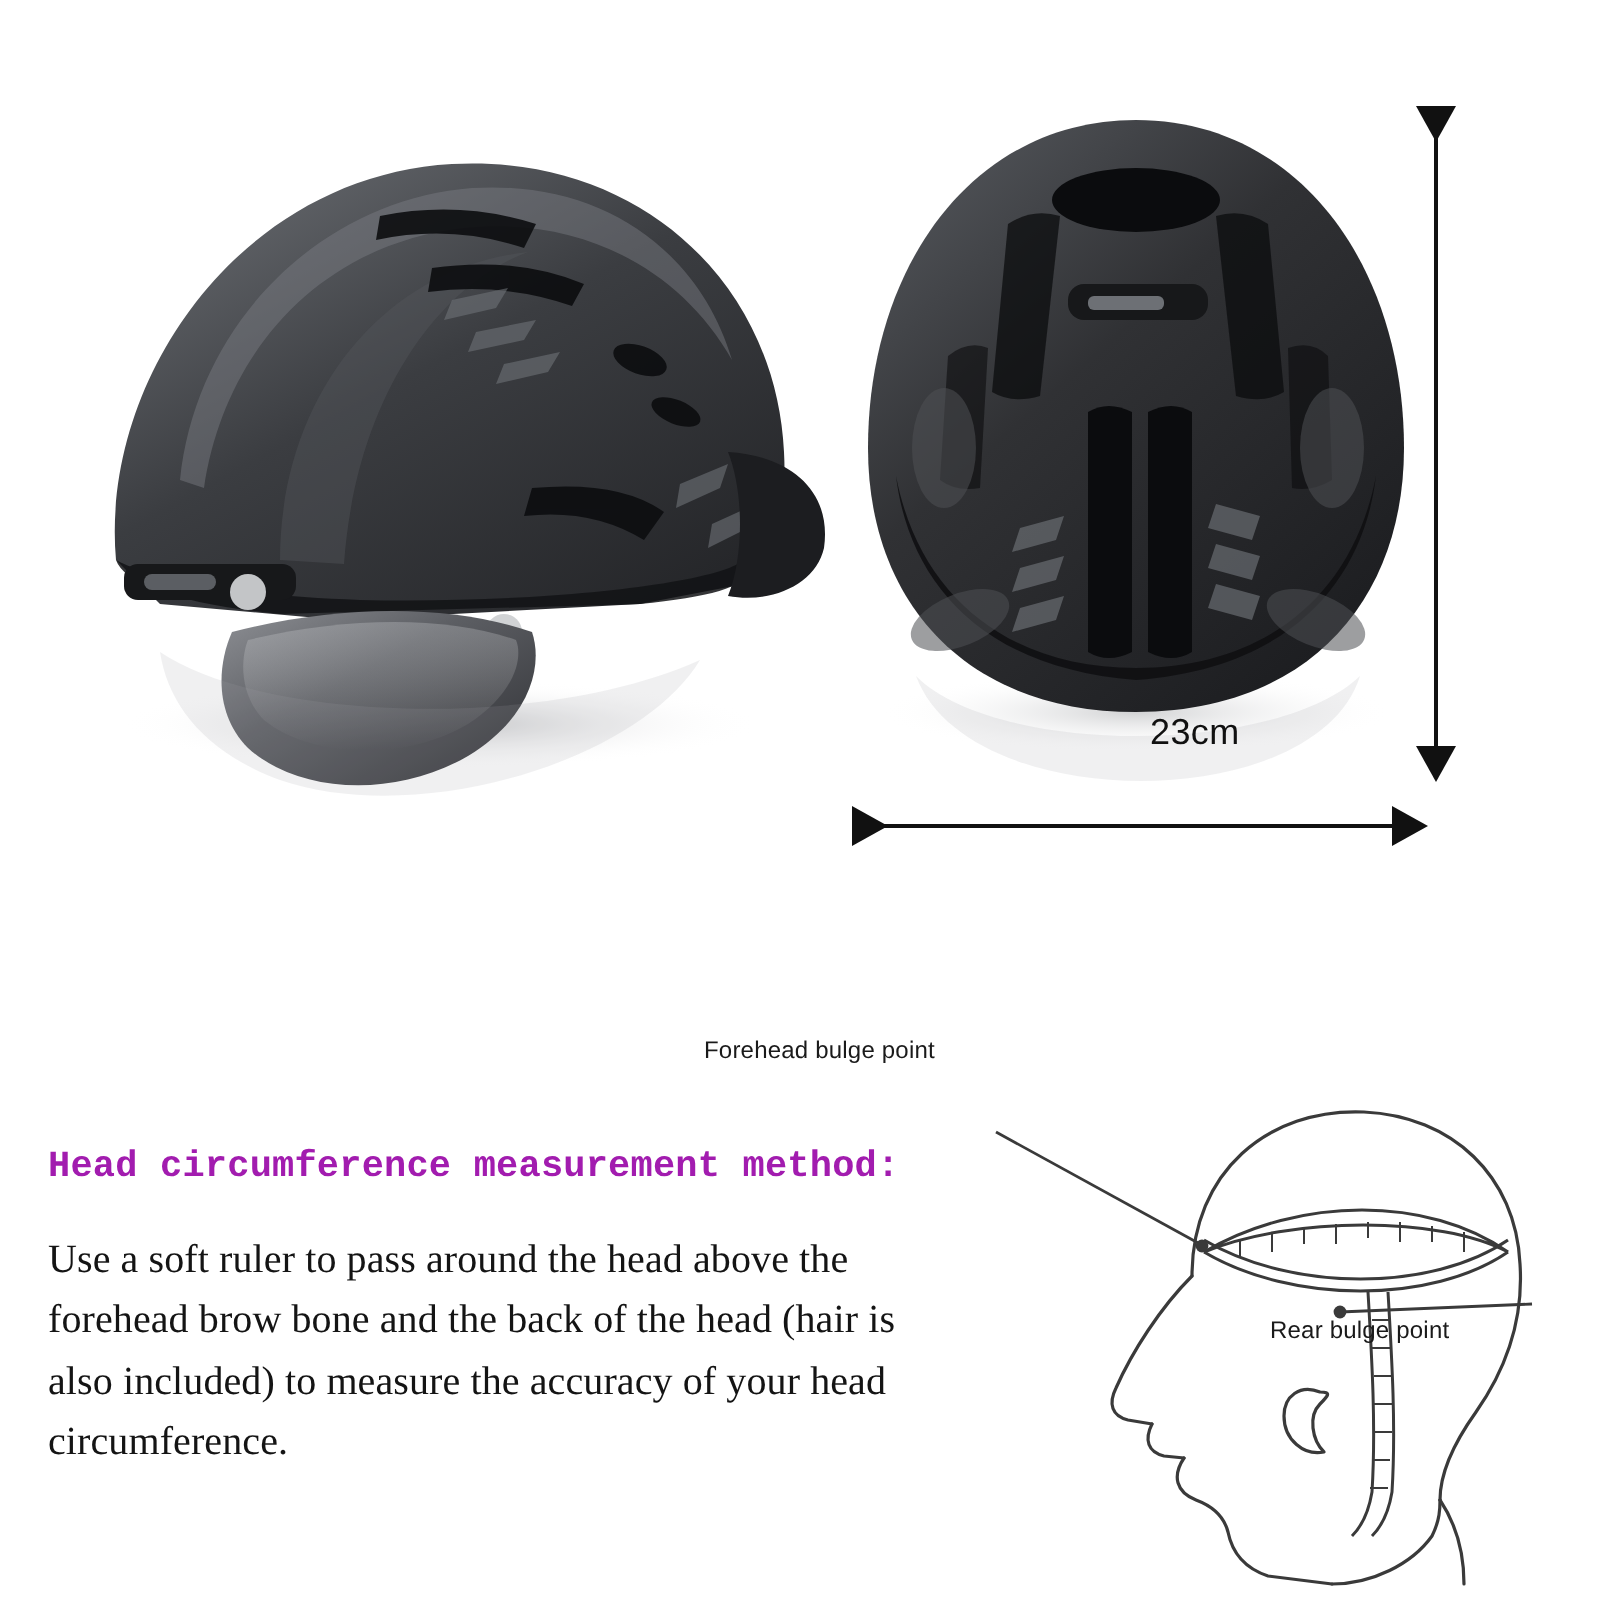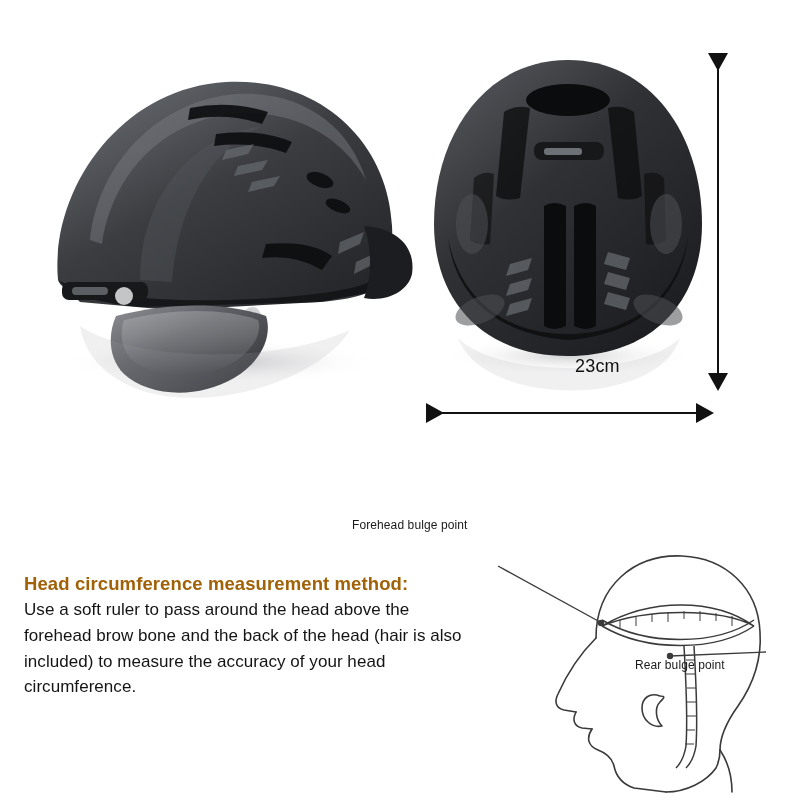--- a/index.html
+++ b/index.html
@@ -40,30 +40,32 @@
   .measure-block {
     position: absolute;
     left: 24px;
     top: 572px;
     width: 440px;
   }
   .measure-title {
     font-size: 18.5px;
     font-weight: bold;
     letter-spacing: .1px;
-    margin: 0 0 0 0;
-    color: #a16207;
+    margin: 0 0 18px 0;
+    color: #a21caf;
     line-height: 1.35;
+    font-family: Liberation Mono, monospace;
   }
   .measure-body {
-    font-size: 17px;
+    font-size: 20px;
     line-height: 1.52;
     color: #141414;
     margin: 0;
     letter-spacing: .05px;
+    font-family: Liberation Serif, serif;
   }
 
   
   .callout {
     position: absolute;
     font-size: 12px;
     color: #1a1a1a;
     white-space: nowrap;
     letter-spacing: .1px;
   }

